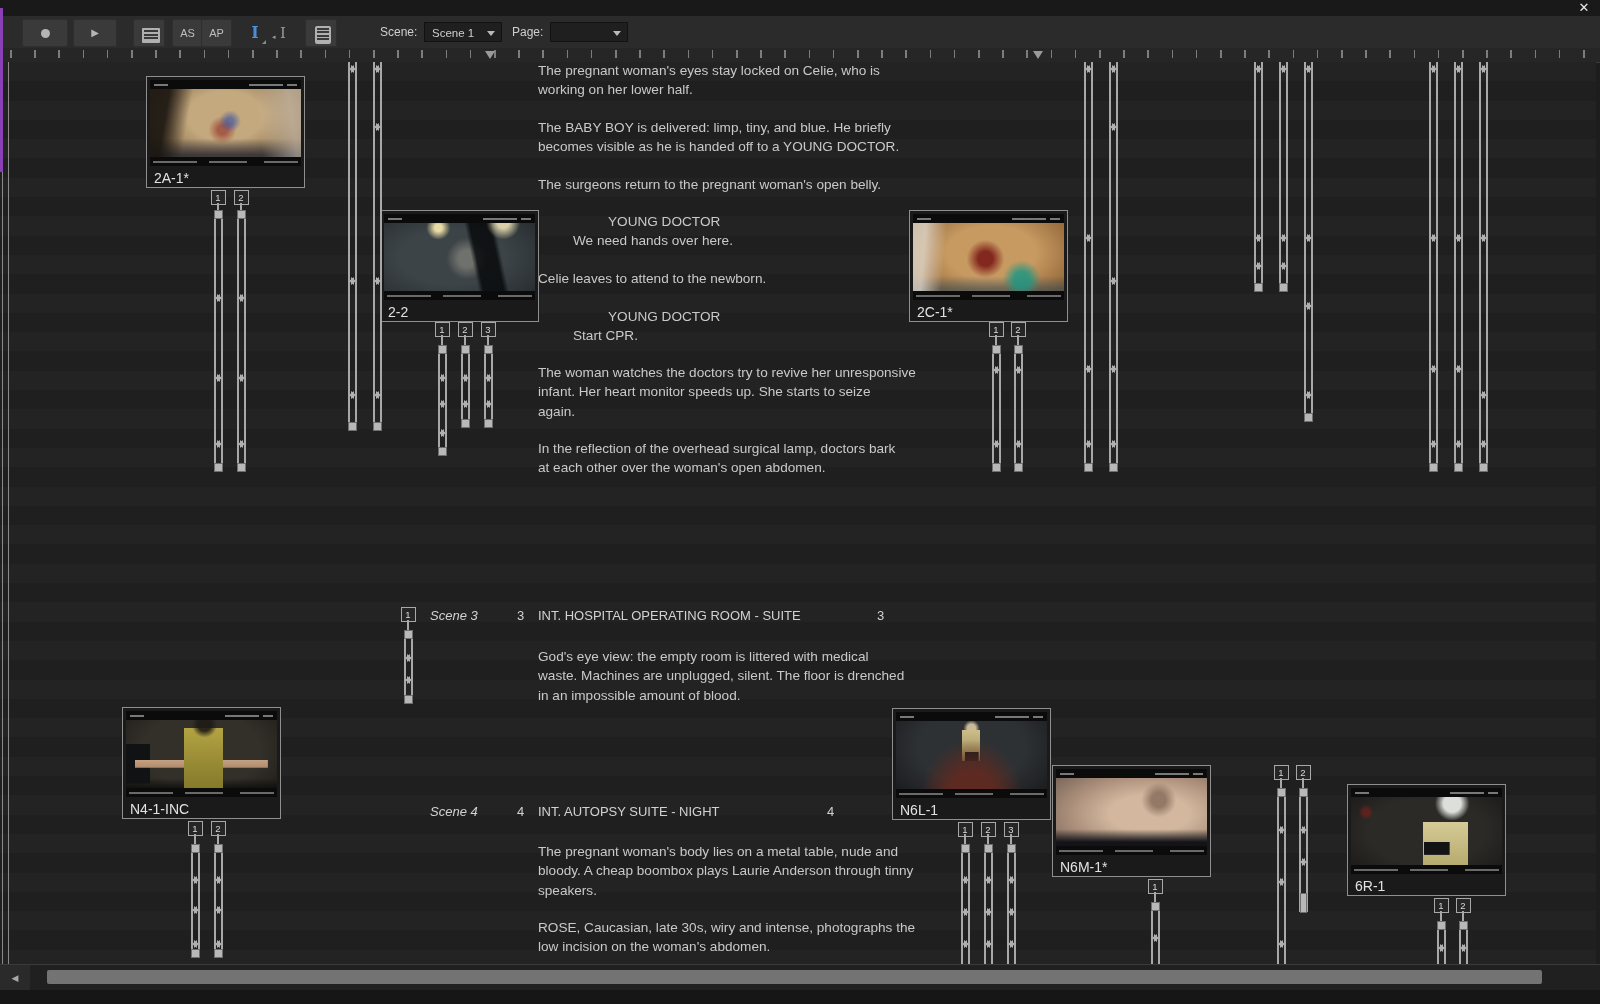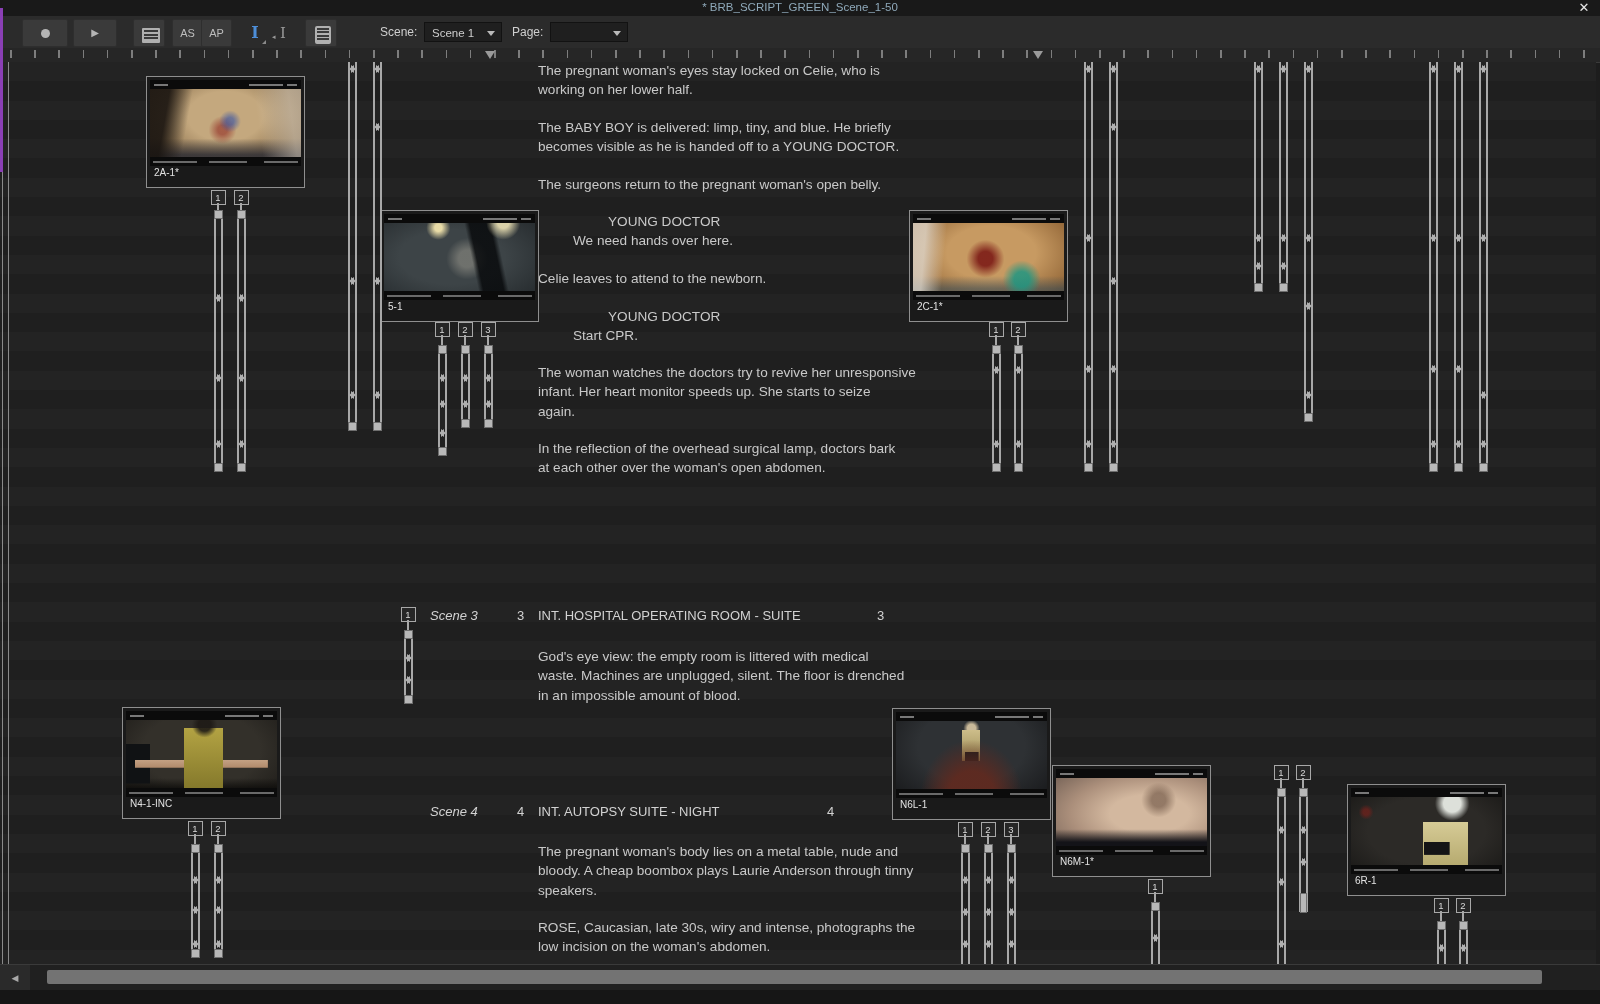--- a/index.html
+++ b/index.html
@@ -77,21 +77,21 @@
                        linear-gradient(rgba(210,210,210,.55),rgba(210,210,210,.55)),
                        linear-gradient(rgba(210,210,210,.55),rgba(210,210,210,.55));
       background-size:14px 2px,34px 2px,10px 2px;
       background-position:4px 3.5px,right 18px top 3.5px,right 4px top 3.5px;background-repeat:no-repeat;}
   .frame::after{content:"";position:absolute;left:0;right:0;bottom:0;height:9px;background:#0b0b0b;
       background-image:linear-gradient(rgba(200,200,200,.5),rgba(200,200,200,.5)),
                        linear-gradient(rgba(200,200,200,.5),rgba(200,200,200,.5)),
                        linear-gradient(rgba(200,200,200,.5),rgba(200,200,200,.5));
       background-size:44px 2px,38px 2px,34px 2px;
       background-position:3px 3.5px,52% 3.5px,right 3px top 3.5px;background-repeat:no-repeat;}
-  .thumb .cap{position:absolute;left:7px;bottom:9px;font-size:10px;color:#e2e2e2;}
+  .thumb .cap{position:absolute;left:7px;bottom:1px;font-size:14px;color:#e2e2e2;}
 
   .numbox{position:absolute;width:13px;height:13px;background:#262626;border:1px solid #a8a8a8;
           color:#d8d8d8;font-size:9.5px;line-height:13px;text-align:center;box-sizing:content-box;}
 
   
   .track{position:absolute;width:5px;border-left:2px solid #a8a8a8;border-right:2px solid #a8a8a8;}
   .tlink{position:absolute;width:1.5px;background:#a8a8a8;}
   .sq{position:absolute;left:50%;width:9px;height:9px;margin-left:-4.5px;background:#b8b8b8;
       border:1px solid #6e6e6e;box-sizing:border-box;}
   .sq.top{top:-4px;} .sq.bot{bottom:-4px;}
@@ -168,21 +168,20 @@
            font-size:9px;line-height:26px;text-align:center;}
   #sb-thumb{position:absolute;top:5px;height:14px;background:#737373;border-radius:2px;}
   #bottom-strip{position:absolute;left:0;top:990px;width:1600px;height:14px;background:#161616;}
 </style>
 </head>
 <body>
 
 <div id="app">
 
   <div id="titlebar">
-    <div id="title">* BRB_SCRIPT_GREEN_Scene_1-50</div>
     <div id="close-btn">✕</div>
   </div>
 
   <div id="toolbar">
     <div class="tbtn" id="btn-record">
       <span class="dot"></span>
     </div>
     <div class="tbtn" id="btn-play">
       <span class="glyph">▶</span>
     </div>
@@ -328,21 +327,21 @@
         <div class="srnum" style="left: 827px;">4</div>
       </div>
       <div class="thumb" style="left: 146px; top: 14px;">
         <div class="frame art-2a1"></div>
         <div class="cap">2A-1*</div>
       </div>
       <div class="numbox" style="left: 210.5px; top: 128px;">1</div>
       <div class="numbox" style="left: 233.5px; top: 128px;">2</div>
       <div class="thumb" style="left: 380px; top: 148px;">
         <div class="frame art-21"></div>
-        <div class="cap">5-1</div>
+        <div class="cap">2-2</div>
       </div>
       <div class="numbox" style="left: 434.5px; top: 260px;">1</div>
       <div class="numbox" style="left: 457.5px; top: 260px;">2</div>
       <div class="numbox" style="left: 480.5px; top: 260px;">3</div>
       <div class="thumb" style="left: 909px; top: 148px;">
         <div class="frame art-2c1"></div>
         <div class="cap">2C-1*</div>
       </div>
       <div class="numbox" style="left: 988.5px; top: 260px;">1</div>
       <div class="numbox" style="left: 1010.5px; top: 260px;">2</div>

